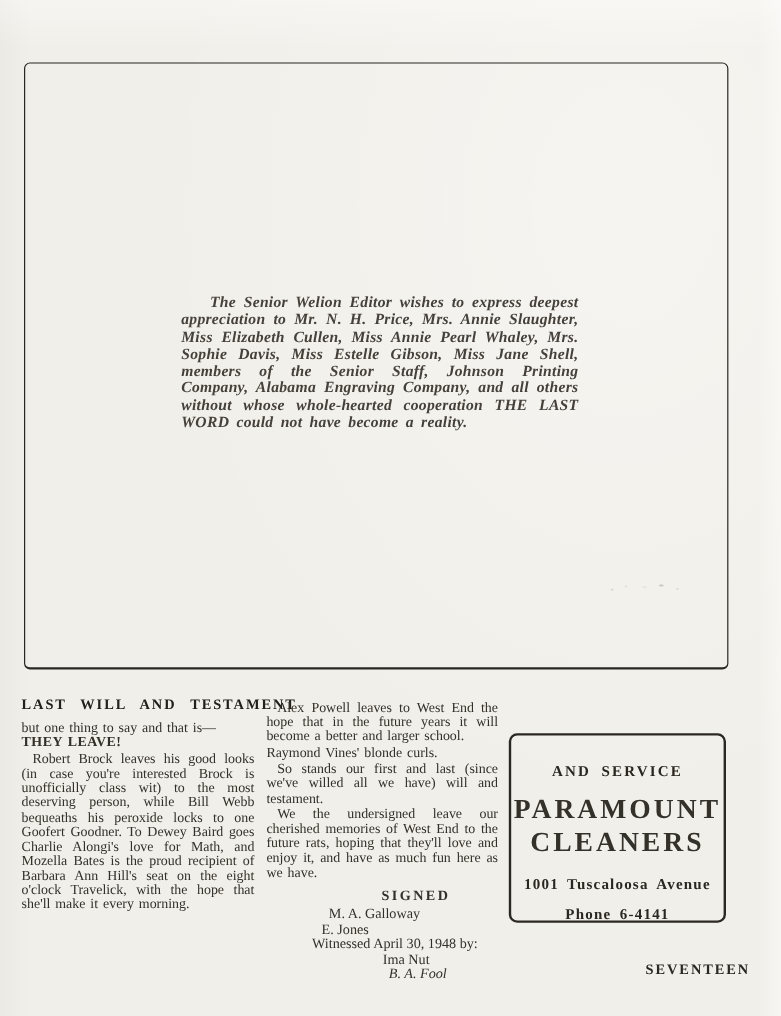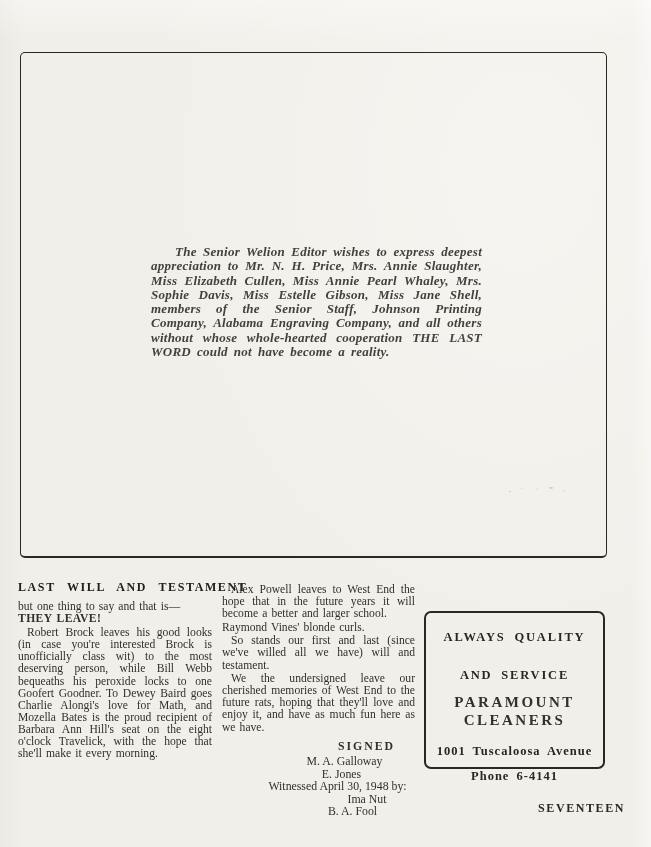--- a/index.html
+++ b/index.html
@@ -59,39 +59,39 @@
   .col-left{left:18px;top:601px;}
   .col-right{left:222px;top:584px;width:193px;}
   .body-para{
     margin:0 0 1.5px 0;text-align:justify;
     word-spacing:1.2px;color:var(--ink);
   }
   .indent{text-indent:9px;}
   .lead{margin:0 0 2px 0;text-align:justify;word-spacing:1.2px;}
   .shout{font-weight:bold;letter-spacing:.4px;}
 
-  .sig-block{margin-top:6px;font-size:11.8px;line-height:12.5px;color:var(--ink);text-align:center;}
+  .sig-block{margin-top:6px;font-size:11.8px;line-height:12.5px;color:var(--ink);}
   .sig{white-space:nowrap;}
   .sig-signed{margin-left:96px;font-weight:bold;letter-spacing:2px;margin-bottom:3px;}
   .sig-1{margin-left:52px;}
   .sig-2{margin-left:46px;}
   .wit-intro{margin-left:38px;}
   .wit-1{margin-left:97px;}
-  .wit-2{margin-left:68px;}
+  .wit-2{margin-left:102px;font-style:italic;}
 
   
   .ad-box{
     position:absolute;left:424px;top:611px;width:177px;height:154px;
     border:2px solid var(--rule);border-radius:7px;
     text-align:center;color:#2a2620;
   }
   .ad-tagline{font-weight:bold;font-size:12.5px;letter-spacing:1.8px;word-spacing:4px;}
   .ad-tagline-1{margin-top:17px;}
   .ad-tagline-2{margin-top:23px;}
-  .ad-name{font-weight:bold;font-size:15px;letter-spacing:2.5px;color:#34302a;}
+  .ad-name{font-weight:bold;font-size:23px;letter-spacing:2.5px;color:#34302a;}
   .ad-name-1{margin-top:11px;}
   .ad-name-2{margin-top:1px;}
   .ad-address{font-weight:bold;font-size:12.5px;letter-spacing:1px;word-spacing:3px;margin-top:15px;}
   .ad-phone{font-weight:bold;font-size:12.5px;letter-spacing:1px;word-spacing:3px;margin-top:10px;}
 
   .page-number{
     position:absolute;left:538px;top:801px;
     font-size:12px;font-weight:bold;letter-spacing:1.6px;
     color:#2b2722;
   }
@@ -123,21 +123,20 @@
       <div class="sig sig-signed">SIGNED</div>
       <div class="sig sig-1">M. A. Galloway</div>
       <div class="sig sig-2">E. Jones</div>
       <div class="sig wit-intro">Witnessed April 30, 1948 by:</div>
       <div class="sig wit-1">Ima Nut</div>
       <div class="sig wit-2">B. A. Fool</div>
     </div>
   </div>
 
   <div class="ad-box">
-    <div class="ad-tagline ad-tagline-1">ALWAYS QUALITY</div>
     <div class="ad-tagline ad-tagline-2">AND SERVICE</div>
     <div class="ad-name ad-name-1">PARAMOUNT</div>
     <div class="ad-name ad-name-2">CLEANERS</div>
     <div class="ad-address">1001 Tuscaloosa Avenue</div>
     <div class="ad-phone">Phone 6-4141</div>
   </div>
 
   <div class="page-number">SEVENTEEN</div>
 
 </div>

